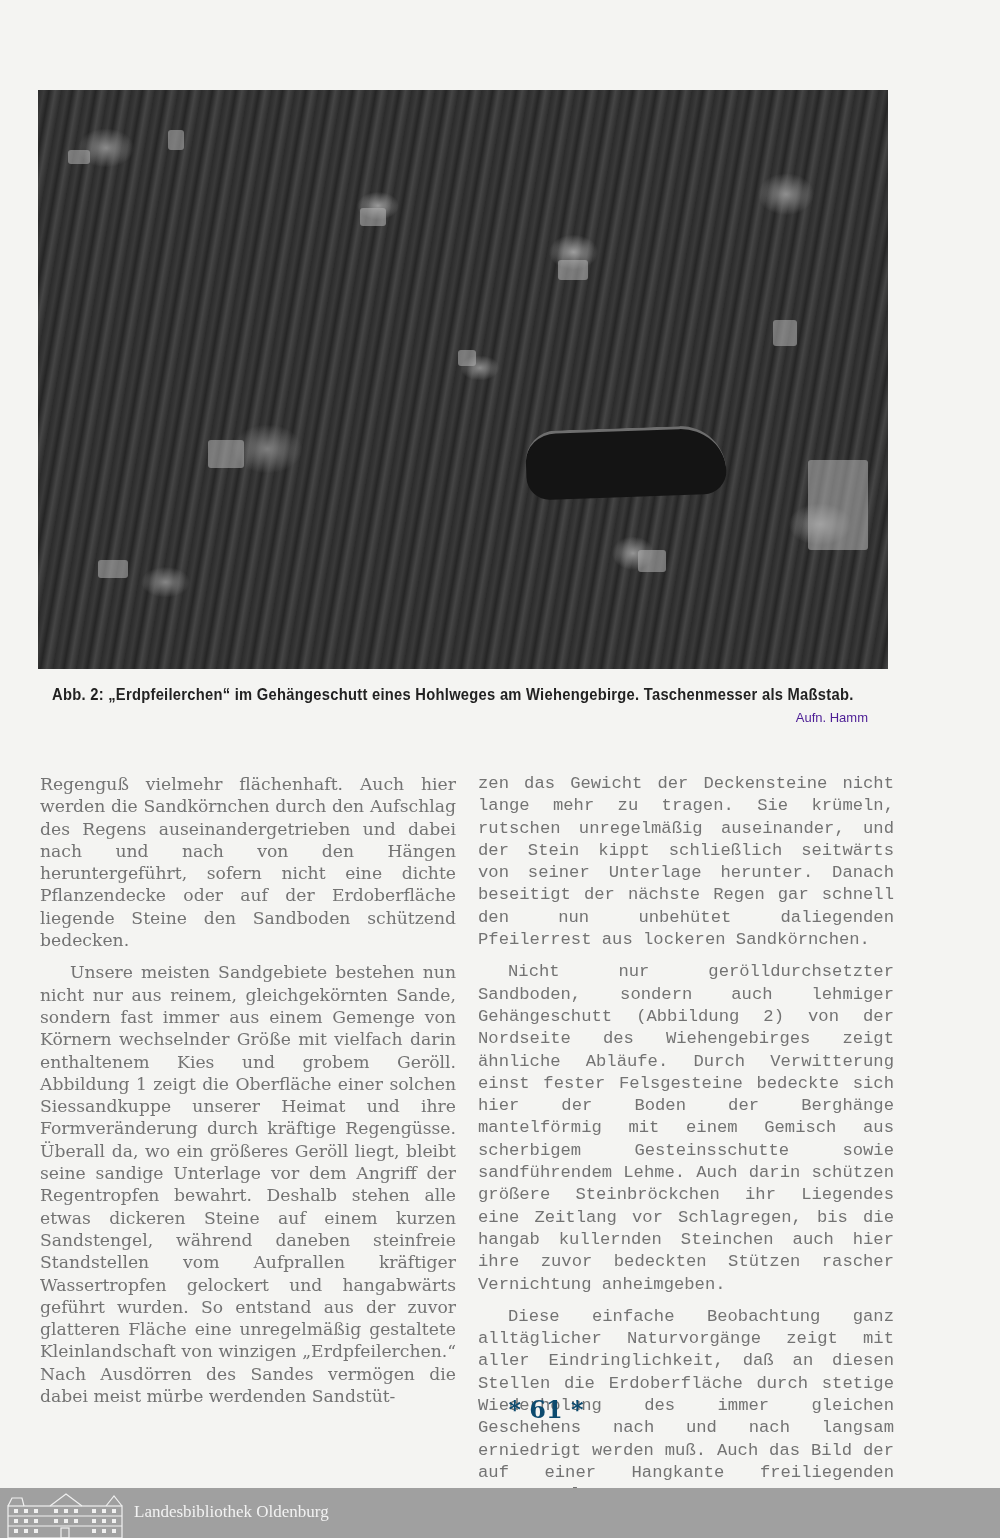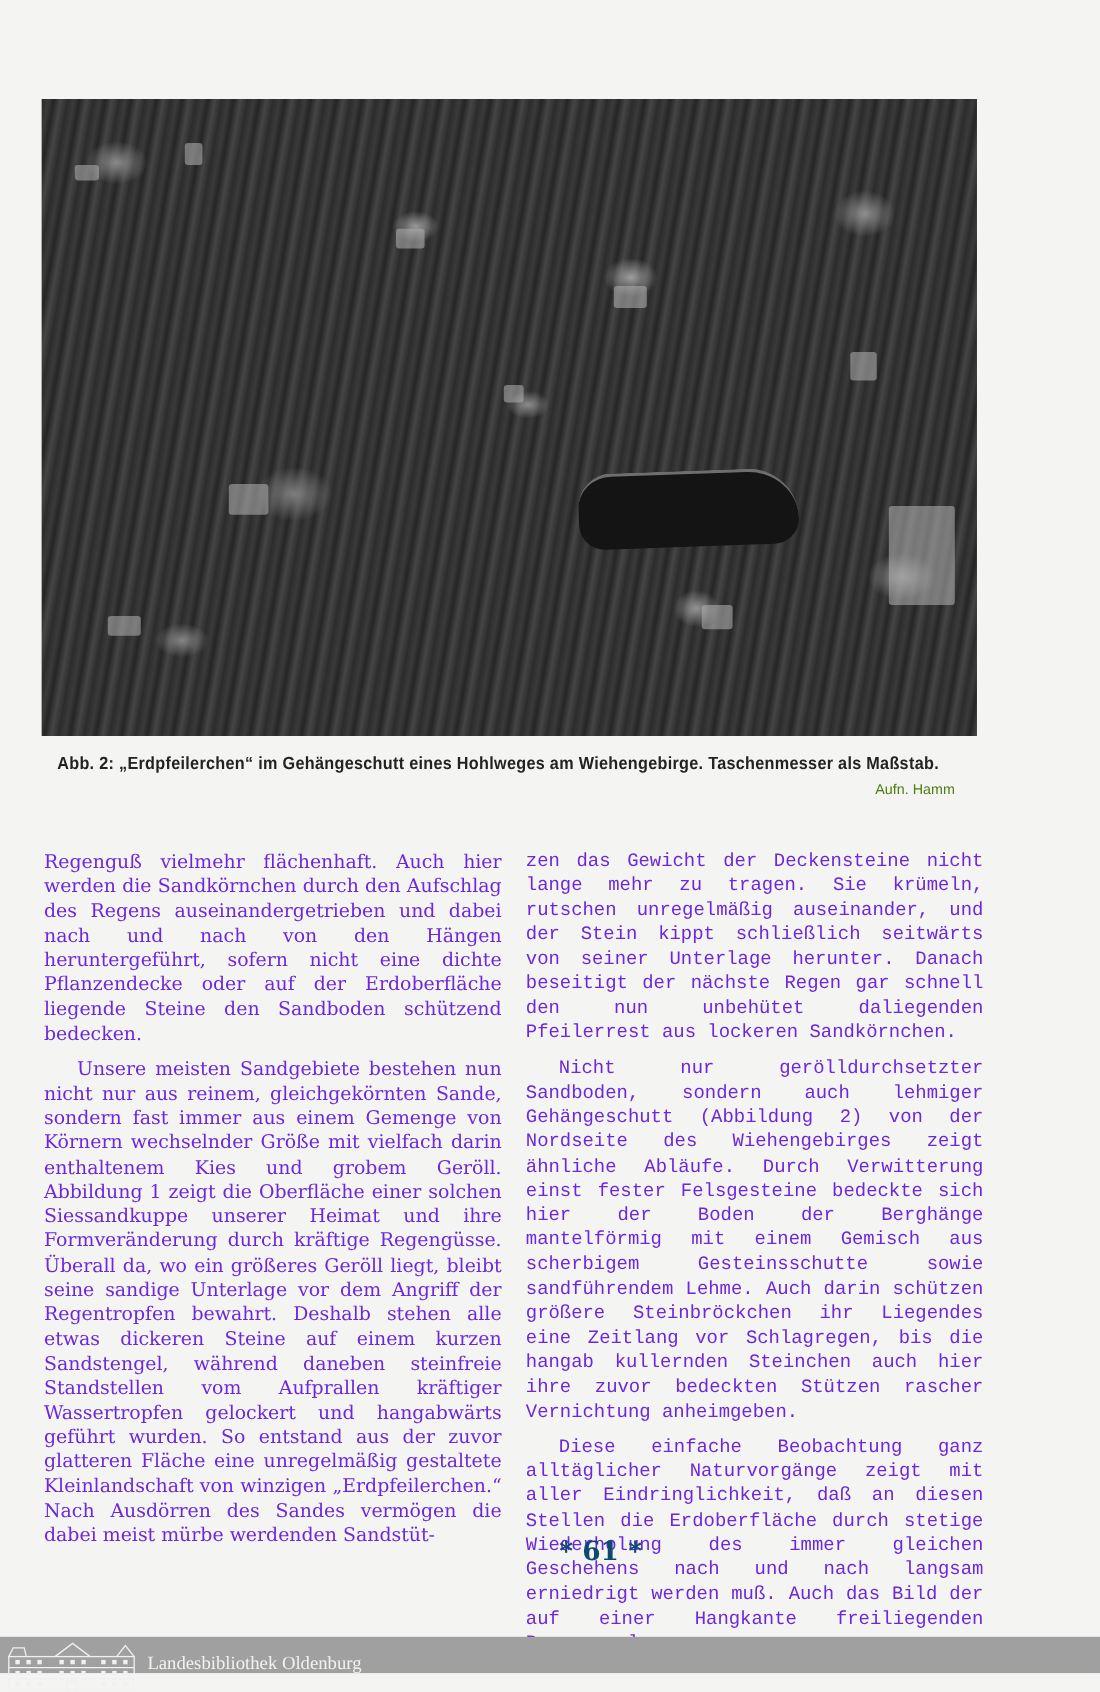--- a/index.html
+++ b/index.html
@@ -33,36 +33,36 @@
   }
   .photo .speck { position: absolute; background: #b5b5b5; opacity: .55; border-radius: 3px; }
   .caption {
     position: absolute; left: 52px; top: 683px; width: 818px;
     font-family: "Liberation Sans", sans-serif; font-weight: bold; font-size: 16px;
     letter-spacing: 0.3px; line-height: 24px; text-align: justify; color: #222;
     transform: scaleX(0.92); transform-origin: left top; width: 888px;
   }
   .credit {
     position: absolute; right: 132px; top: 710px;
-    font-family: "Liberation Sans", sans-serif; font-size: 13px; color: #4d7c0f;
+    font-family: "Liberation Sans", sans-serif; font-size: 13px; color: #4c1d95;
   }
   .col {
     position: absolute; top: 773px; width: 416px;
-    font-size: 17.2px; line-height: 22.3px; text-align: justify; color: #6d28d9;
+    font-size: 17.2px; line-height: 22.3px; text-align: justify; color: #737373;
   }
   .col p { margin: 0 0 10px 0; }
   .col p.indent { text-indent: 30px; }
   .col-left { left: 40px; }
   .col-right { left: 478px; font-family: Liberation Mono, monospace; }
   .page-number {
     position: absolute; left: 0; width: 1000px; top: 1395px; text-align: center;
     font-family: "DejaVu Serif", serif; font-weight: bold; font-size: 24px; color: #0c4a6e; margin-left: 46px;
   }
   .footer {
-    position: absolute; left: 0; top: 1488px; width: 1000px; height: 33px;
+    position: absolute; left: 0; top: 1488px; width: 1000px; height: 50px;
     background: #a0a0a0;
   }
   .footer .logo { position: absolute; left: 6px; top: 4px; width: 118px; height: 46px; }
   .footer .lib-name {
     position: absolute; left: 134px; top: 14px;
     font-family: "Liberation Serif", serif; font-size: 17px; color: #f2f2f2;
   }
 </style>
 </head>
 <body>

